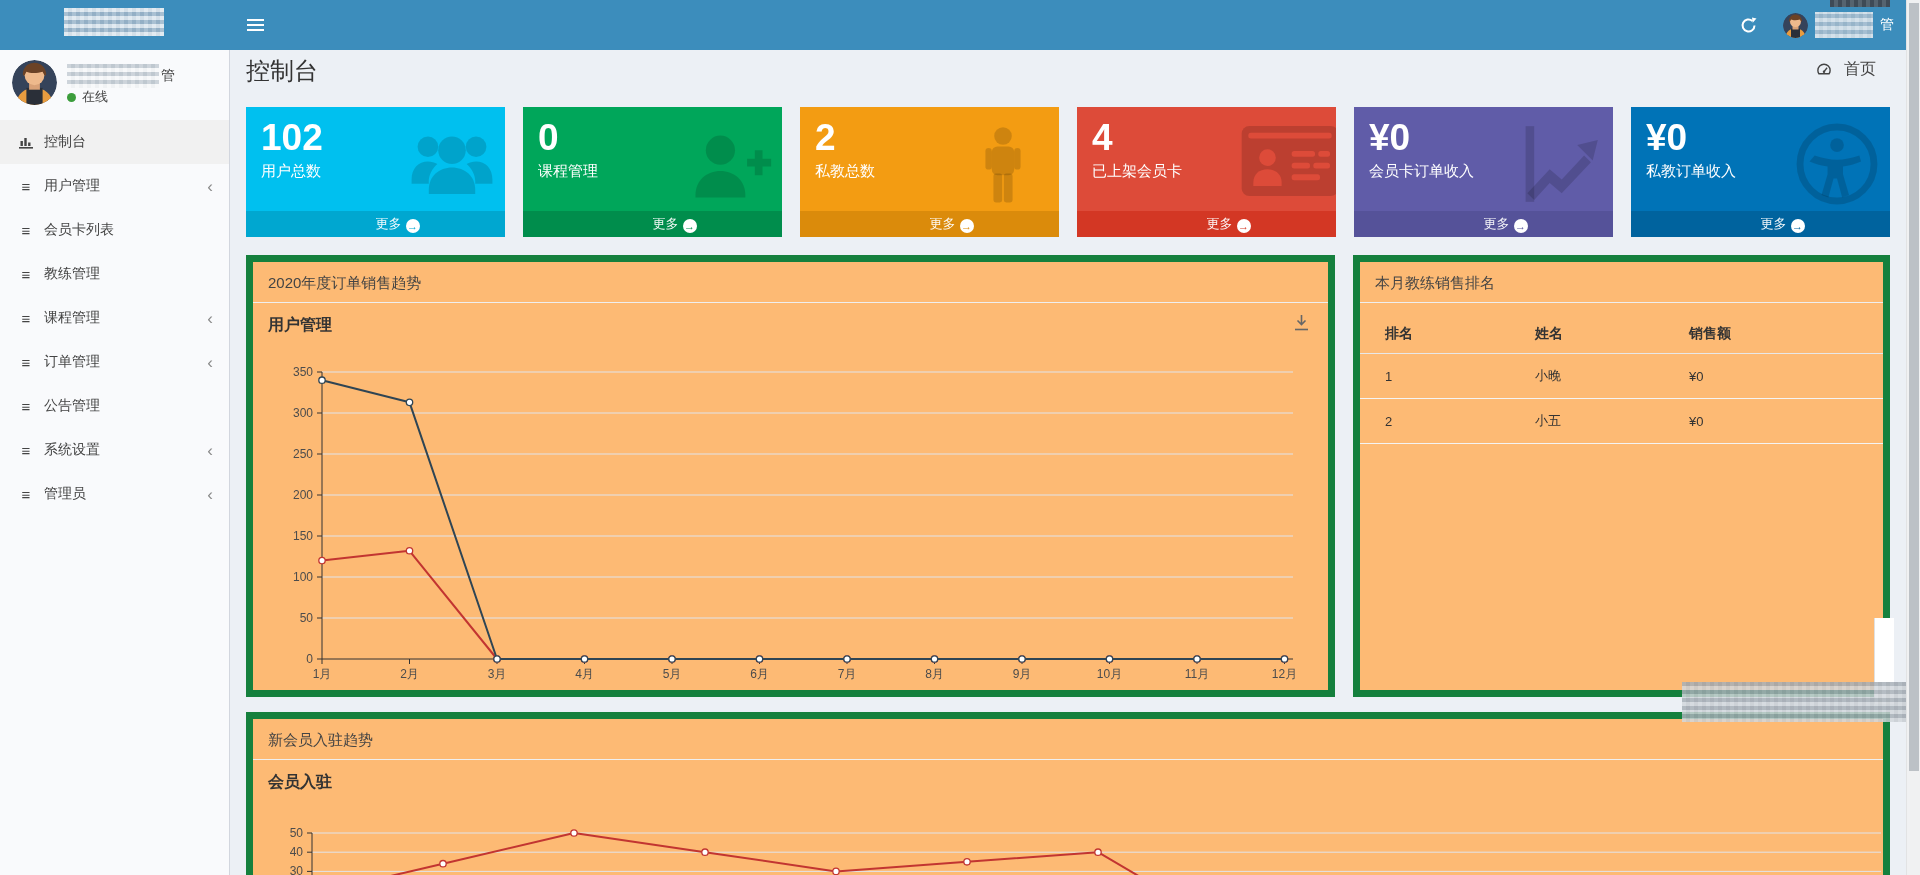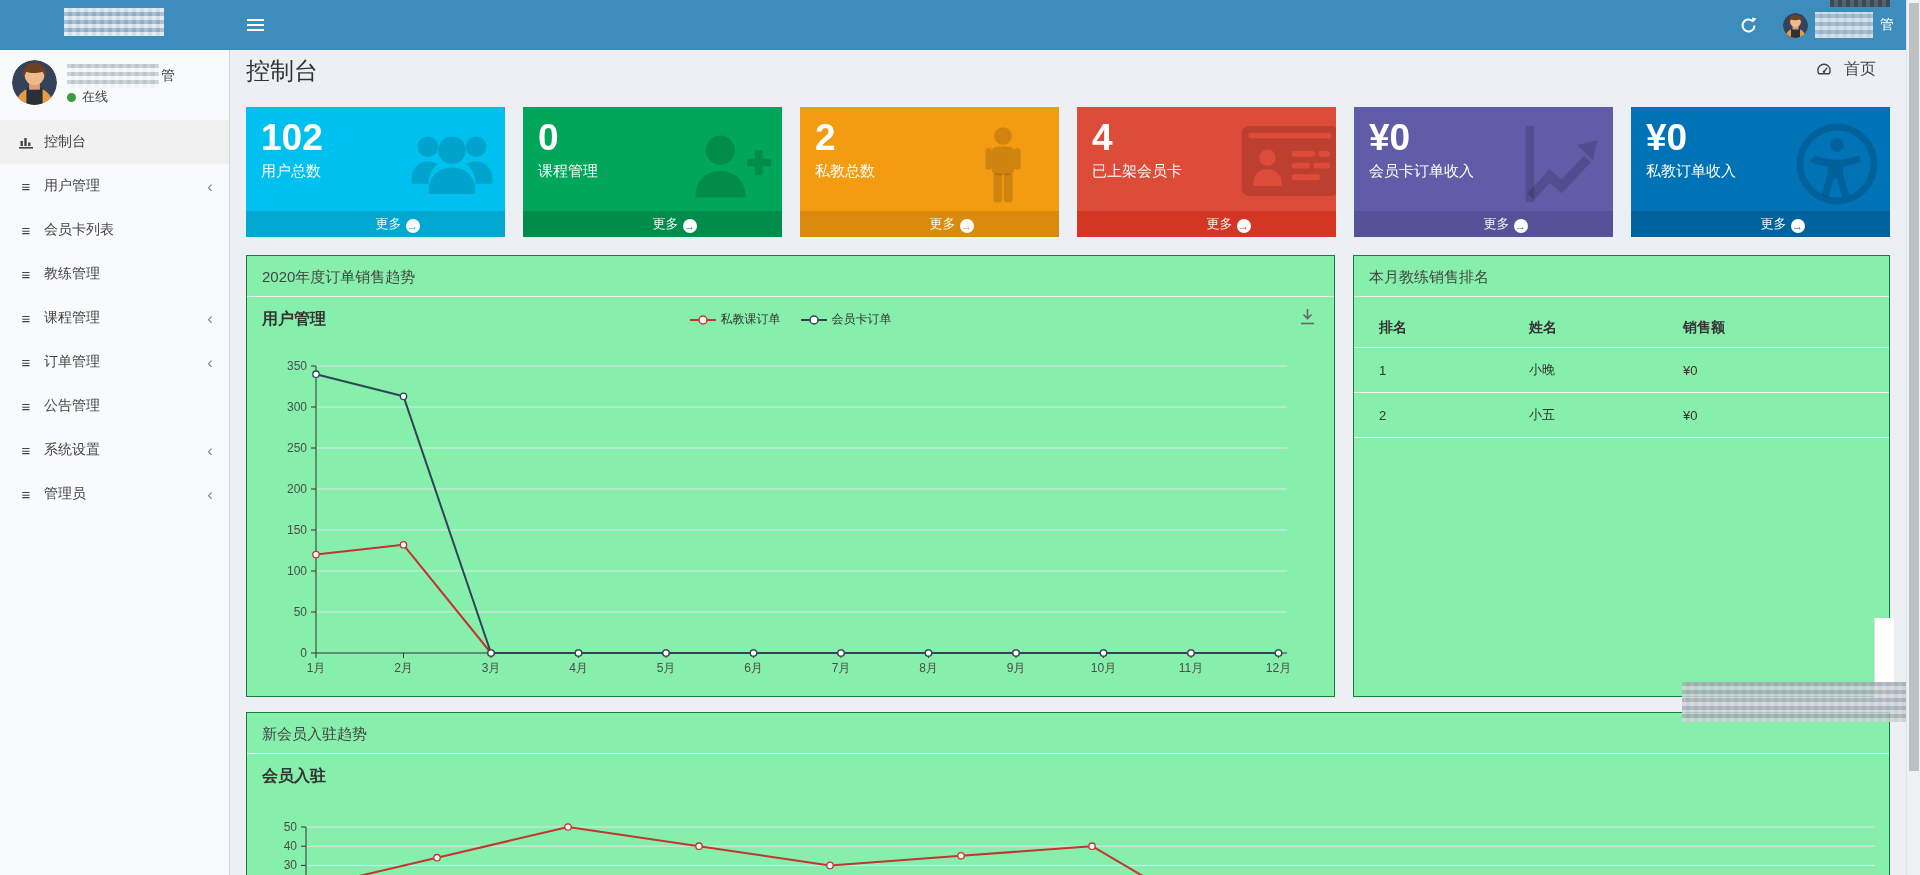--- a/index.html
+++ b/index.html
@@ -66,21 +66,21 @@
   
   .cards { left: 246px; top: 107px; width: 1644px; display: grid; grid-template-columns: repeat(6, 1fr); gap: 18px; }
   .card { position: relative; height: 130px; color: #fff; overflow: hidden; cursor: default; }
   .card-value { padding: 10px 15px 0; font-size: 37px; font-weight: bold; line-height: 1.15; white-space: nowrap; }
   .card-label { padding: 2px 15px 0; font-size: 15px; }
   .card-icon { position: absolute; right: 10px; top: 14px; width: 86px; height: 86px; }
   .card-footer { position: absolute; left: 0; right: 0; bottom: 0; height: 26px; font-size: 13px; text-align: center; line-height: 26px; color: rgba(255,255,255,.95); cursor: pointer; padding-left: 44px; }
   .arrow-circle { display: inline-block; width: 14px; height: 14px; border-radius: 50%; background: #fff; font-size: 11px; line-height: 14px; vertical-align: -2px; margin-left: 4px; font-weight: bold; }
 
   
-  .panel { position: absolute; background: #86efac; border: 1px solid #15803d; }
+  .panel { position: absolute; background: #fdba74; border: 7px solid #15803d; }
   .panel-header { height: 41px; line-height: 41px; padding: 0 15px; font-size: 15px; color: #444; border-bottom: 1px solid #efefef; }
   .panel-order  { left: 246px;  top: 255px; width: 1089px; height: 442px; }
   .panel-rank   { left: 1353px; top: 255px; width: 537px;  height: 442px; }
   .panel-member { left: 246px;  top: 712px; width: 1644px; height: 300px; }
   .chart-title { position: absolute; left: 15px; top: 53px; font-size: 16px; font-weight: bold; color: #333; }
   .legend { position: absolute; left: 0; right: 0; top: 55px; display: flex; justify-content: center; gap: 20px; font-size: 12px; color: #333; }
   .legend-item { display: flex; align-items: center; gap: 5px; cursor: pointer; }
   .download-btn { position: absolute; right: 18px; top: 52px; cursor: pointer; }
   .chart-box { position: absolute; left: 16px; }
 
@@ -316,36 +316,20 @@
             <path d="M24 40c9 3 18 5 26 5s17-2 26-5l2 7c-7 3-14 5-21 6v9l7 24-8 3-6-22h-4l-6 22-8-3 7-24v-9c-7-1-14-3-21-6z"></path>
           </g>
         </svg></div>
       <div class="card-footer" style="background:#00639e"><span>更多</span><span class="arrow-circle" style="color:#00639e">→</span></div>
     </div>
   </div>
 
 <div class="panel panel-order">
   <div class="panel-header">2020年度订单销售趋势</div>
   <div class="chart-title">用户管理</div>
-  <div class="legend">
-    <span class="legend-item">
-      <svg width="26" height="10" viewBox="0 0 26 10">
-        <line x1="0" y1="5" x2="26" y2="5" stroke="#c23531" stroke-width="2"></line>
-        <circle cx="13" cy="5" r="4" fill="#fff" stroke="#c23531" stroke-width="1.5"></circle>
-      </svg>
-      <span>私教课订单</span>
-    </span>
-    <span class="legend-item">
-      <svg width="26" height="10" viewBox="0 0 26 10">
-        <line x1="0" y1="5" x2="26" y2="5" stroke="#2f4554" stroke-width="2"></line>
-        <circle cx="13" cy="5" r="4" fill="#fff" stroke="#2f4554" stroke-width="1.5"></circle>
-      </svg>
-      <span>会员卡订单</span>
-    </span>
-  </div>
   <div class="download-btn">
     <svg width="17" height="17" viewBox="0 0 17 17">
       <path d="M8.5 1v9 M4.5 6.5l4 4 4-4" fill="none" stroke="#666" stroke-width="1.6"></path>
       <path d="M2 15.5h13" stroke="#666" stroke-width="1.6"></path>
     </svg>
   </div>
   <div class="chart-box" style="top:90px;">
     <svg id="chart1" width="1057" height="345">
         <line x1="48" y1="307" x2="53" y2="307" stroke="#333" stroke-width="1"></line>
         <text x="44" y="311" text-anchor="end" fill="#4c4c4c" font-size="12">0</text>

